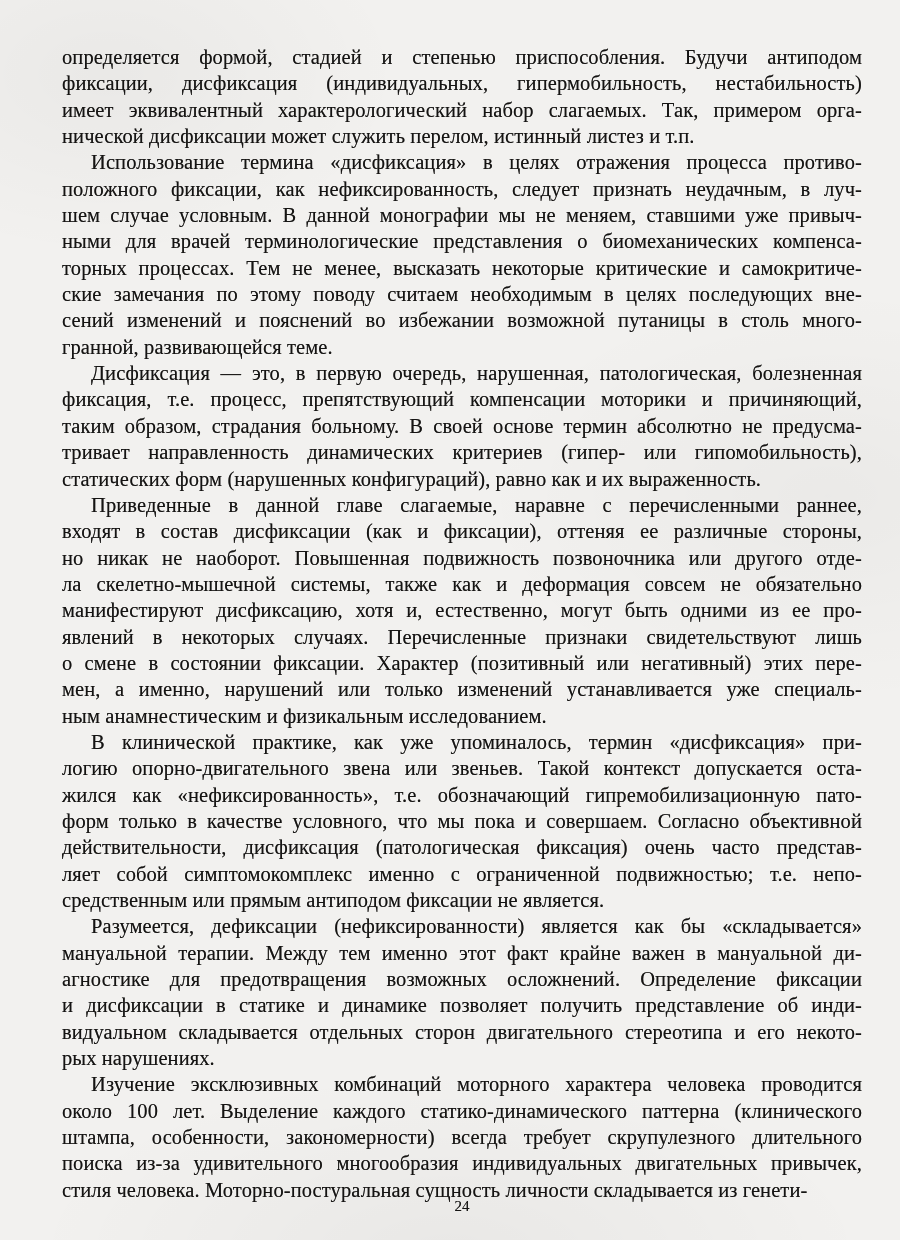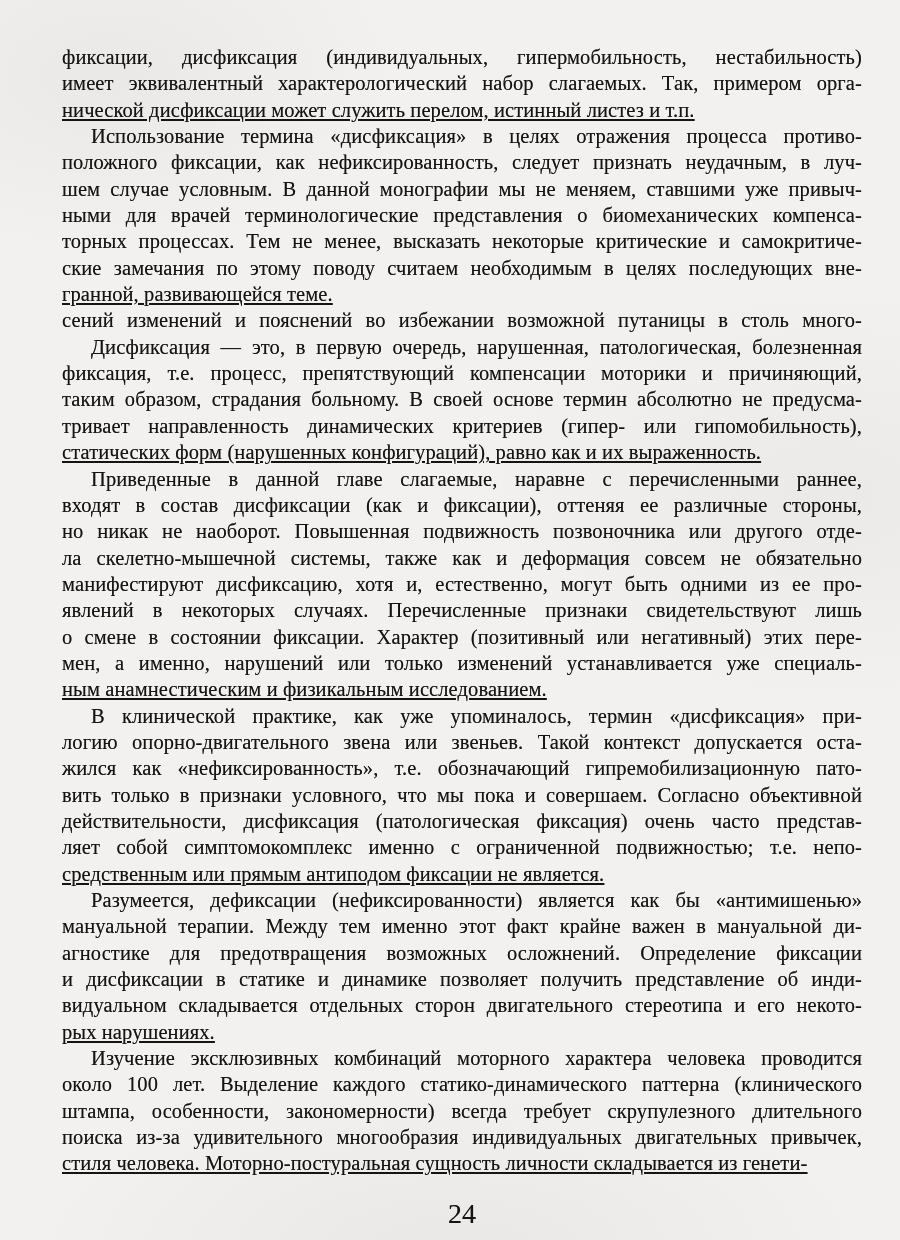--- a/index.html
+++ b/index.html
@@ -37,54 +37,54 @@
   .line {
     font-size: 20.5px;
     line-height: 26.35px;
     text-align: justify;
     text-align-last: justify;
     text-shadow: 0 0 0.5px rgba(20,18,16,0.55);
     letter-spacing: 0.1px;
   }
   .line.last {
     text-align-last: left;
-    text-decoration: underline;
   }
   .para.indented .line:first-child {
     text-indent: 29px;
   }
   .page-number {
     position: absolute;
     left: 62px;
     top: 1198px;
     width: 800px;
     text-align: center;
-    font-size: 28px;
+    font-size: 15px;
     text-shadow: 0 0 0.5px rgba(20,18,16,0.55);
   }
 </style>
 </head>
 <body>
 
 <div class="scan-page">
   <div class="text-block" id="text-block">
       <div class="para">
+        <div class="line">определяется формой, стадией и степенью приспособления. Будучи антиподом</div>
         <div class="line">фиксации, дисфиксация (индивидуальных, гипермобильность, нестабильность)</div>
         <div class="line">имеет эквивалентный характерологический набор слагаемых. Так, примером орга-</div>
         <div class="line last">нической дисфиксации может служить перелом, истинный листез и т.п.</div>
       </div>
       <div class="para indented">
         <div class="line">Использование термина «дисфиксация» в целях отражения процесса противо-</div>
         <div class="line">положного фиксации, как нефиксированность, следует признать неудачным, в луч-</div>
         <div class="line">шем случае условным. В данной монографии мы не меняем, ставшими уже привыч-</div>
         <div class="line">ными для врачей терминологические представления о биомеханических компенса-</div>
         <div class="line">торных процессах. Тем не менее, высказать некоторые критические и самокритиче-</div>
         <div class="line">ские замечания по этому поводу считаем необходимым в целях последующих вне-</div>
+        <div class="line">сений изменений и пояснений во избежании возможной путаницы в столь много-</div>
         <div class="line last">гранной, развивающейся теме.</div>
-        <div class="line">сений изменений и пояснений во избежании возможной путаницы в столь много-</div>
       </div>
       <div class="para indented">
         <div class="line">Дисфиксация — это, в первую очередь, нарушенная, патологическая, болезненная</div>
         <div class="line">фиксация, т.е. процесс, препятствующий компенсации моторики и причиняющий,</div>
         <div class="line">таким образом, страдания больному. В своей основе термин абсолютно не предусма-</div>
         <div class="line">тривает направленность динамических критериев (гипер- или гипомобильность),</div>
         <div class="line last">статических форм (нарушенных конфигураций), равно как и их выраженность.</div>
       </div>
       <div class="para indented">
         <div class="line">Приведенные  в данной главе слагаемые, наравне с перечисленными раннее,</div>
@@ -94,27 +94,27 @@
         <div class="line">манифестируют дисфиксацию, хотя и, естественно, могут быть одними из ее про-</div>
         <div class="line">явлений в некоторых случаях. Перечисленные признаки свидетельствуют лишь</div>
         <div class="line">о смене в состоянии фиксации. Характер (позитивный или негативный) этих пере-</div>
         <div class="line">мен, а именно, нарушений или только изменений устанавливается уже специаль-</div>
         <div class="line last">ным анамнестическим и физикальным исследованием.</div>
       </div>
       <div class="para indented">
         <div class="line">В клинической практике, как уже упоминалось, термин «дисфиксация» при-</div>
         <div class="line">логию опорно-двигательного звена или звеньев.  Такой контекст допускается оста-</div>
         <div class="line">жился как «нефиксированность», т.е. обозначающий гипремобилизационную пато-</div>
-        <div class="line">вить только в признаки условного, что мы пока и совершаем. Согласно объективной</div>
+        <div class="line">форм только в качестве условного, что мы пока и совершаем. Согласно объективной</div>
         <div class="line">действительности, дисфиксация (патологическая фиксация) очень часто представ-</div>
         <div class="line">ляет собой симптомокомплекс именно с ограниченной подвижностью; т.е. непо-</div>
         <div class="line last">средственным или прямым  антиподом фиксации не является.</div>
       </div>
       <div class="para indented">
-        <div class="line">Разумеется, дефиксации (нефиксированности) является как бы «антимишенью»</div>
+        <div class="line">Разумеется, дефиксации (нефиксированности) является как бы «складывается»</div>
         <div class="line">мануальной терапии. Между тем именно этот факт крайне важен в мануальной ди-</div>
         <div class="line">агностике для предотвращения возможных осложнений. Определение фиксации</div>
         <div class="line">и дисфиксации в статике и динамике позволяет получить представление об инди-</div>
         <div class="line">видуальном складывается отдельных сторон двигательного стереотипа и его некото-</div>
         <div class="line last">рых нарушениях.</div>
       </div>
       <div class="para indented">
         <div class="line">Изучение эксклюзивных комбинаций моторного характера человека проводится</div>
         <div class="line">около 100 лет. Выделение каждого статико-динамического паттерна (клинического</div>
         <div class="line">штампа, особенности, закономерности) всегда требует скрупулезного длительного</div>

